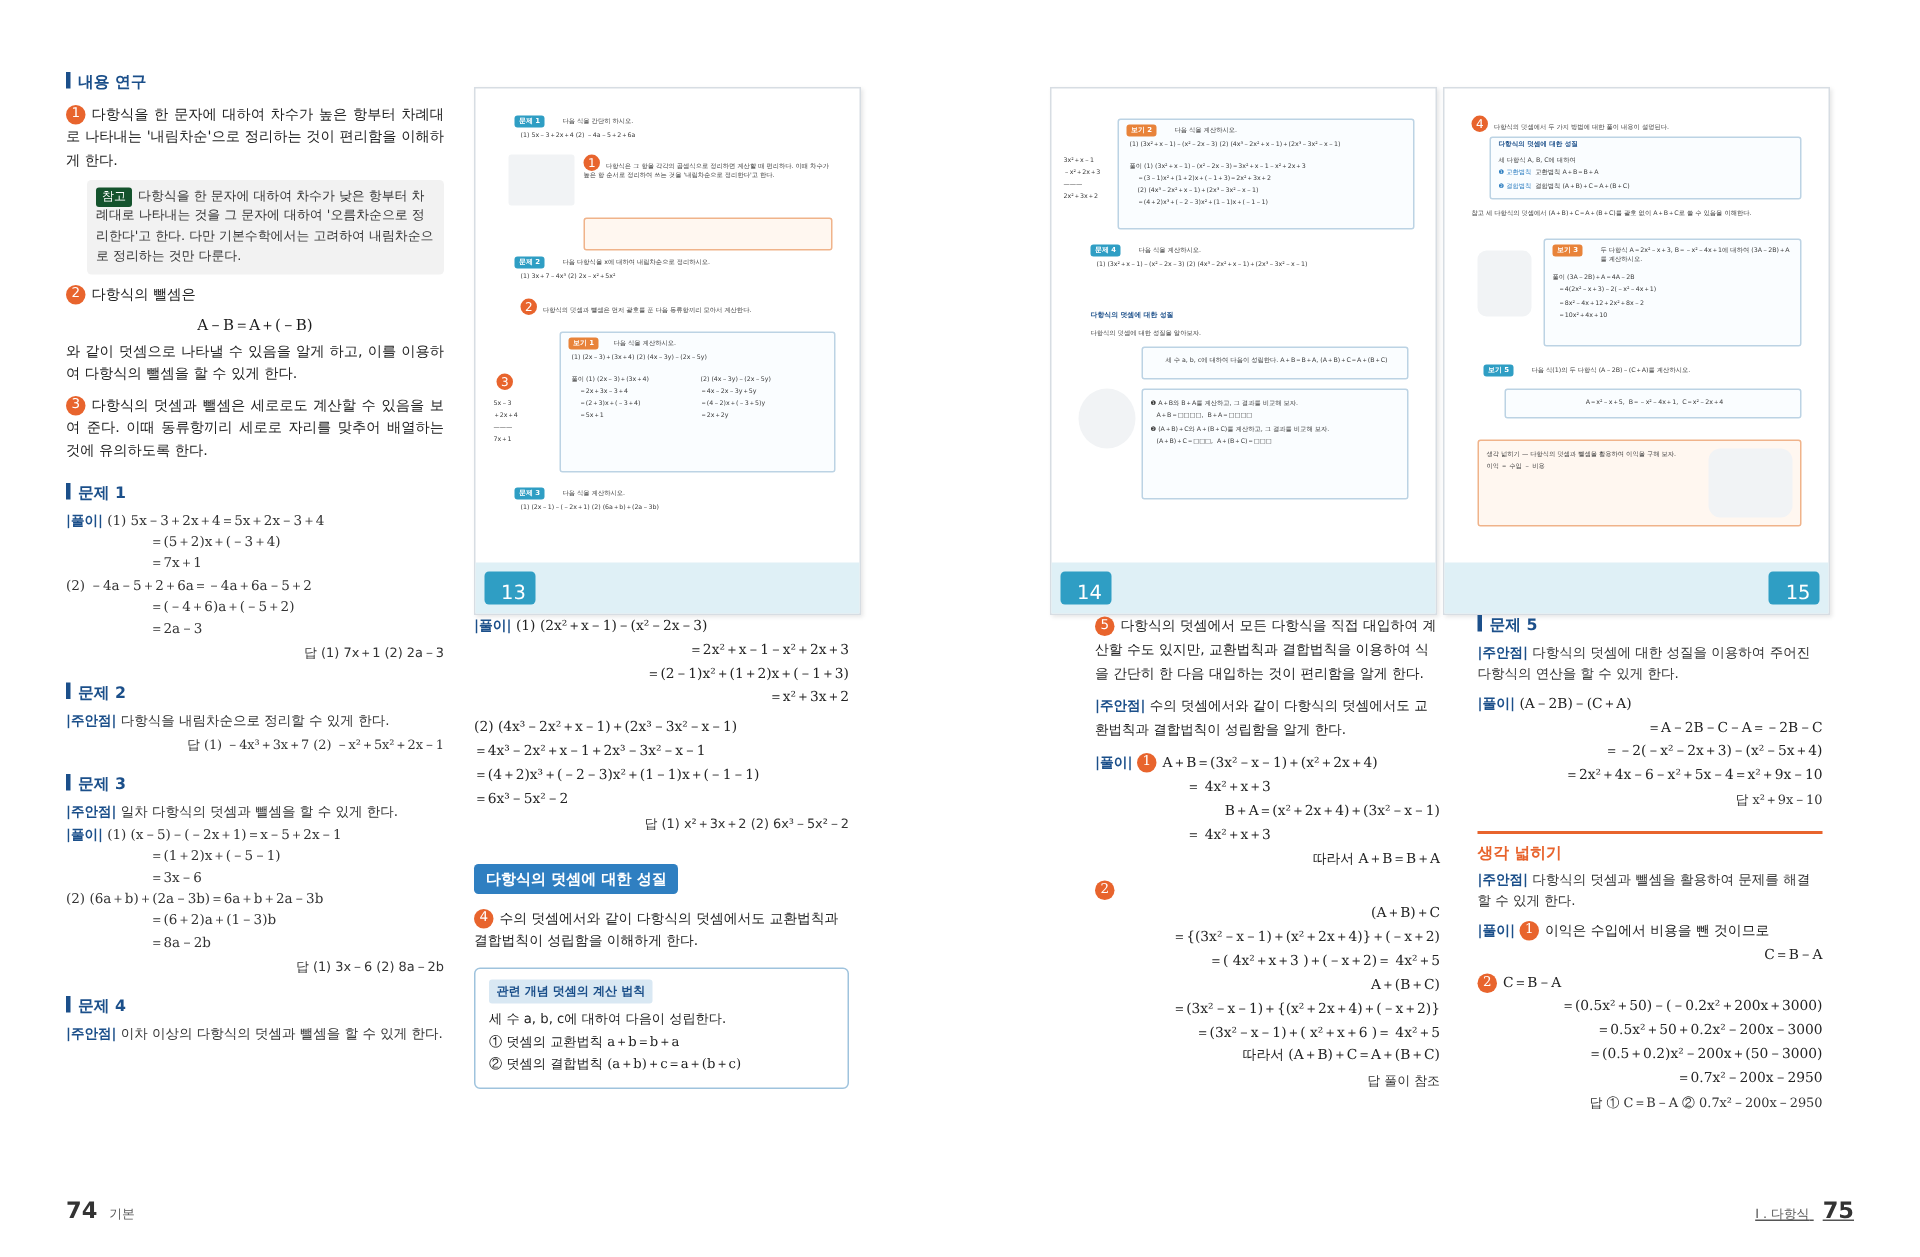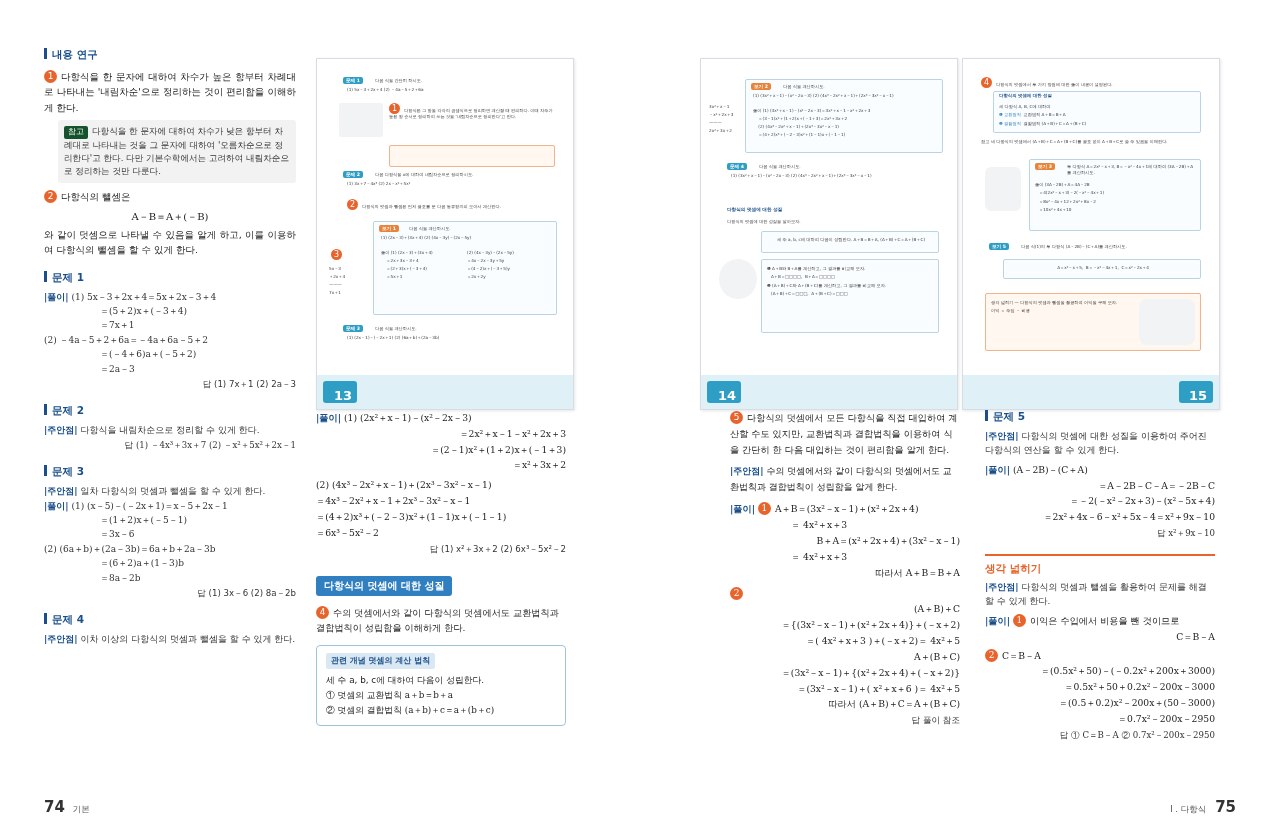--- a/index.html
+++ b/index.html
@@ -29,21 +29,21 @@
   .ind{margin-left:34px;text-align:right;}
   .ind2{margin-left:56px;}
 
   
   .pfoot{position:absolute;bottom:22px;font-size:9px;color:#555;}
   .pnum{font-size:15px;font-weight:bold;color:#333;}
 
   
   .tbpage{position:absolute;background:#fff;border:1px solid #d7dde3;box-shadow:1px 1px 3px rgba(0,0,0,.10);}
   .tbstrip{position:absolute;left:0;bottom:0;width:100%;height:34px;background:#dff0f6;}
-  .tbnum{position:absolute;bottom:6px;font-size:13px;font-weight:bold;color:#ffffff;}
+  .tbnum{position:absolute;bottom:6px;font-size:13px;font-weight:normal;color:#ffffff;}
   .tbnumbubble{position:absolute;width:34px;height:22px;background:#2f9ec4;border-radius:3px;}
 
   .mini{position:absolute;font-size:4.2px;line-height:1.5;color:#3a3a3a;}
   .minih{position:absolute;font-size:4.6px;font-weight:bold;color:#1b4f8a;}
   .minibox{position:absolute;border:0.6px solid #bcd3e4;border-radius:2px;background:#fafdff;}
   .orangebox{position:absolute;border:0.6px solid #f0b38a;border-radius:2px;background:#fff7f0;}
   .greybox{position:absolute;background:#f1f3f5;border-radius:2px;}
   .tbhdr{position:absolute;font-size:4.6px;font-weight:bold;color:#fff;background:#2f9ec4;border-radius:2px;padding:1px 3px;}
   .tbhdr.org{background:#e8833a;}
 
@@ -74,20 +74,23 @@
       <span class="circ">1</span><span>다항식을 한 문자에 대하여 차수가 높은 항부터 차례대로 나타내는 '내림차순'으로 정리하는 것이 편리함을 이해하게 한다.</span>
     </div>
     <div class="tipbox">
       <span class="tiptag">참고</span><span>다항식을 한 문자에 대하여 차수가 낮은 항부터 차례대로 나타내는 것을 그 문자에 대하여 '오름차순으로 정리한다'고 한다. 다만 기본수학에서는 고려하여 내림차순으로 정리하는 것만 다룬다.</span>
     </div>
     <div class="note-item">
       <span class="circ">2</span><span>다항식의 뺄셈은</span>
     </div>
     <div class="formula serif">A－B＝A＋(－B)</div>
     <div class="note-item">와 같이 덧셈으로 나타낼 수 있음을 알게 하고, 이를 이용하여 다항식의 뺄셈을 할 수 있게 한다.</div>
+    <div class="note-item">
+      <span class="circ">3</span><span>다항식의 덧셈과 뺄셈은 세로로도 계산할 수 있음을 보여 준다. 이때 동류항끼리 세로로 자리를 맞추어 배열하는 것에 유의하도록 한다.</span>
+    </div>
 
     <div class="prob-h"><span class="bar"></span><span>문제 1</span></div>
     <div class="prob-line serif">
       <span class="lbl">|</span><span class="lbl">풀이</span><span class="lbl">|</span> <span>(1) 5x－3＋2x＋4＝5x＋2x－3＋4</span>
       <div class="ind2">＝(5＋2)x＋(－3＋4)</div>
       <div class="ind2">＝7x＋1</div>
       <div>(2) －4a－5＋2＋6a＝－4a＋6a－5＋2</div>
       <div class="ind2">＝(－4＋6)a＋(－5＋2)</div>
       <div class="ind2">＝2a－3</div>
     </div>
@@ -327,18 +330,18 @@
         <div style="margin-top:3px;"><span class="circ">2</span><span>C＝B－A</span></div>
         <div class="ind">＝(0.5x²＋50)－(－0.2x²＋200x＋3000)</div>
         <div class="ind">＝0.5x²＋50＋0.2x²－200x－3000</div>
         <div class="ind">＝(0.5＋0.2)x²－200x＋(50－3000)</div>
         <div class="ind">＝0.7x²－200x－2950</div>
       </div>
       <div class="ans serif">답 <span>① C＝B－A   ② 0.7x²－200x－2950</span></div>
     </div>
   </div>
 
-  <div class="pfoot" style="right:44px;text-align:left;">
+  <div class="pfoot" style="right:44px;text-align:left;text-decoration:underline;">
     <span style="font-size:8.5px;">I . 다항식</span>
     <span class="pnum" style="margin-left:6px;">75</span>
   </div>
 
 </div>
 
 </body></html>

